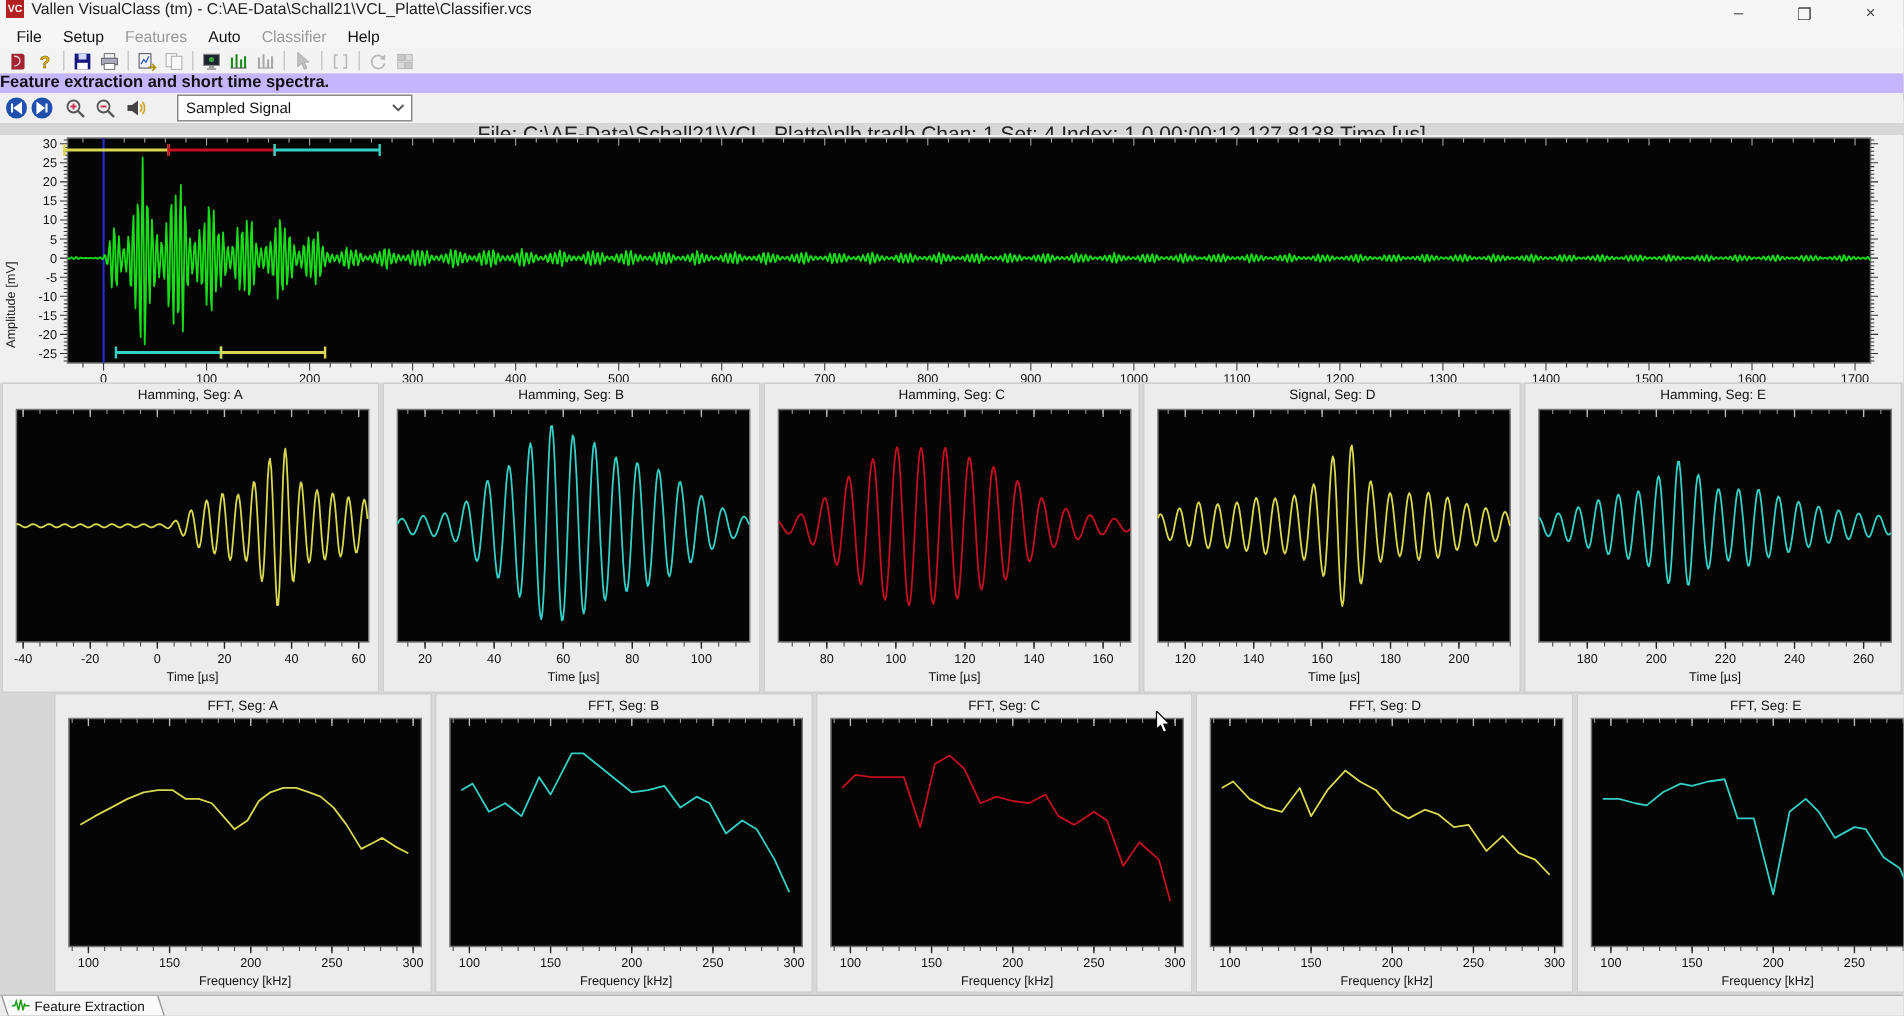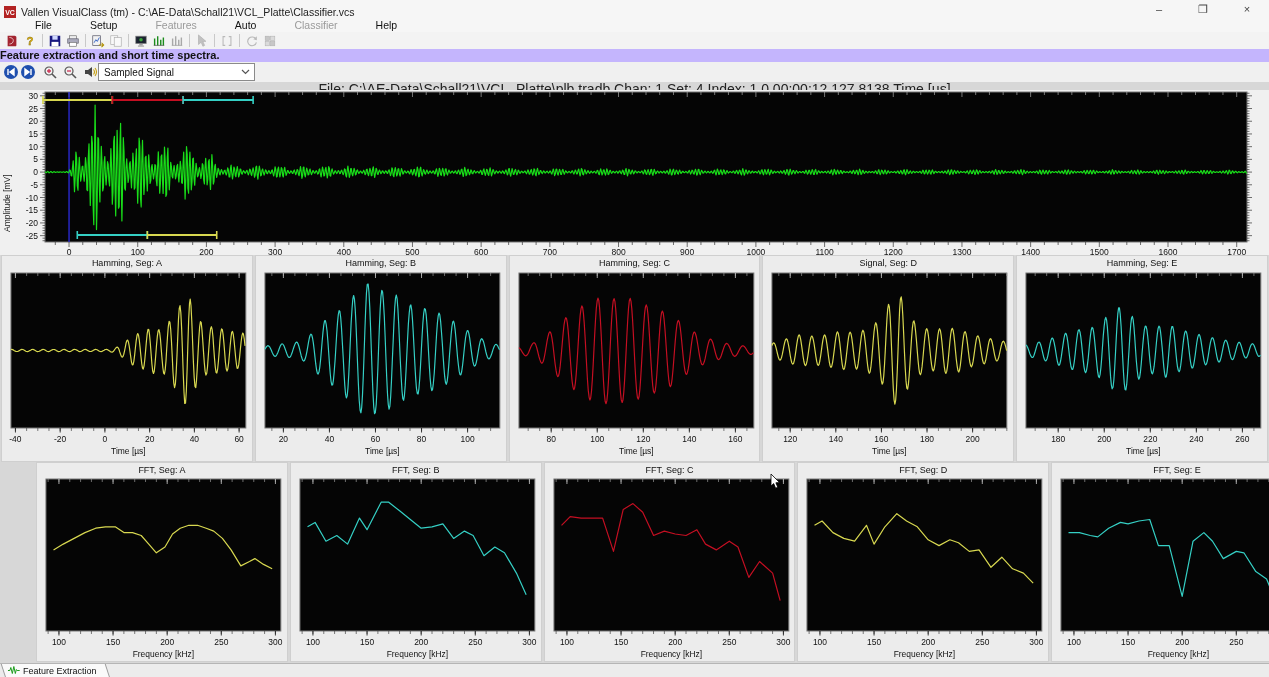--- a/index.html
+++ b/index.html
@@ -2,52 +2,52 @@
 <html><head>
 <meta charset="utf-8">
 <style>
   html,body{margin:0;padding:0;background:#d7d7d7;}
   body{width:1269px;height:677px;position:relative;overflow:hidden;
        font-family:"Liberation Sans",sans-serif;color:#111;
        -webkit-font-smoothing:antialiased;}
   .abs{position:absolute;}
   
   #titlebar{left:0;top:0;width:1269px;height:18px;background:#f6f6f6;
-            border-bottom:1px solid #e3e3e3;display:flex;align-items:flex-end;}
+            border-bottom:1px solid #e3e3e3;display:flex;align-items:flex-start;}
   #vc-logo{width:12px;height:12px;margin:0 5px 0 4px;background:#b22222;color:#fff;
            font-size:7px;font-weight:bold;display:flex;align-items:center;justify-content:center;}
   #win-title{font-size:10.5px;color:#222;}
   #win-btns{margin-left:auto;display:flex;height:100%;}
   .win-btn{width:44px;height:100%;display:flex;align-items:center;justify-content:center;
            font-size:11px;color:#444;cursor:default;}
   
   #menubar{left:0;top:18px;width:1269px;height:14px;background:#f6f6f6;display:flex;
            align-items:center;padding-left:4px;}
-  .menu-item{font-size:10.5px;padding:0 7px;color:#111;margin-left:24px;}
+  .menu-item{font-size:10.5px;padding:0 7px;color:#111;}
   .menu-item.disabled{color:#9a9a9a;}
   
   #toolbar{left:0;top:32px;width:1269px;height:17px;background:#f3f3f3;display:flex;
            align-items:center;padding-left:3px;border-bottom:1px solid #e0e0e0;}
   .tb-btn{width:18px;height:15px;display:flex;align-items:center;justify-content:center;}
   .tb-btn svg{width:14px;height:14px;}
   .tb-btn.disabled{opacity:.55;filter:grayscale(1);}
   .tb-sep{width:1px;height:13px;background:#c9c9c9;margin:0 3px;}
   
   #headerbar{left:0;top:49px;width:1269px;height:13px;background:#c4b5fd;
              border-bottom:5px solid #14532d;}
   #header-title{font-size:11px;font-weight:bold;line-height:13px;}
   
   #controlbar{left:0;top:62px;width:1269px;height:20px;background:#f0f0f0;display:flex;
               align-items:center;padding-left:4px;}
   .nav-btn{width:14px;height:14px;border-radius:50%;background:#1f4fae;margin-right:3px;
            display:flex;align-items:center;justify-content:center;}
   .nav-btn svg{width:10px;height:10px;}
   .ctl-btn{width:16px;height:16px;margin-left:4px;display:flex;align-items:center;justify-content:center;}
   .ctl-btn svg{width:14px;height:14px;}
-  #signal-dropdown{margin-left:0;width:150px;height:16px;background:#fff;border:1px solid #8a8a8a;
+  #signal-dropdown{margin-left:20px;width:150px;height:16px;background:#fff;border:1px solid #8a8a8a;
                    display:flex;align-items:center;font-size:10px;padding-left:5px;}
   #dropdown-chevron{margin-left:auto;margin-right:4px;}
   
   #infoline{left:0;top:81px;width:1269px;height:9px;text-align:center;font-size:14px;color:#222;}
   
   #mainplot{left:0;top:90px;width:1269px;height:165px;background:#f0f0f0;}
   #main-ylabel{left:2px;top:130px;width:12px;font-size:8.5px;color:#222;
                transform:rotate(-90deg);transform-origin:6px 6px;white-space:nowrap;}
   .rowgrid{left:0;width:1269px;display:flex;}
   #hammingrow{top:255px;height:207px;border-radius:22px;}

